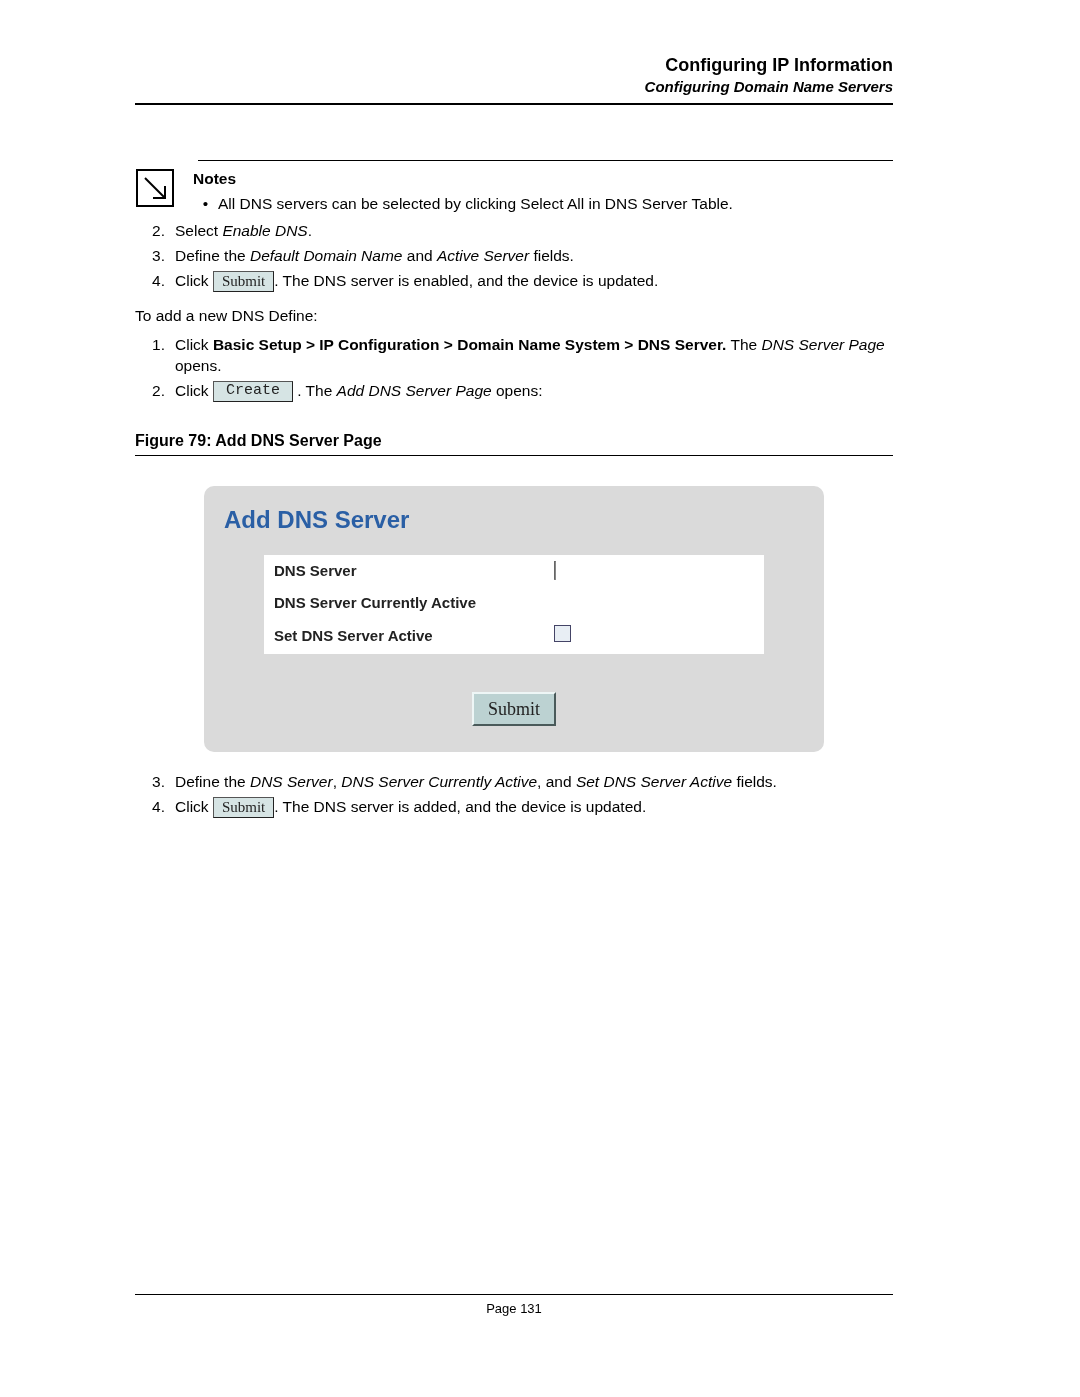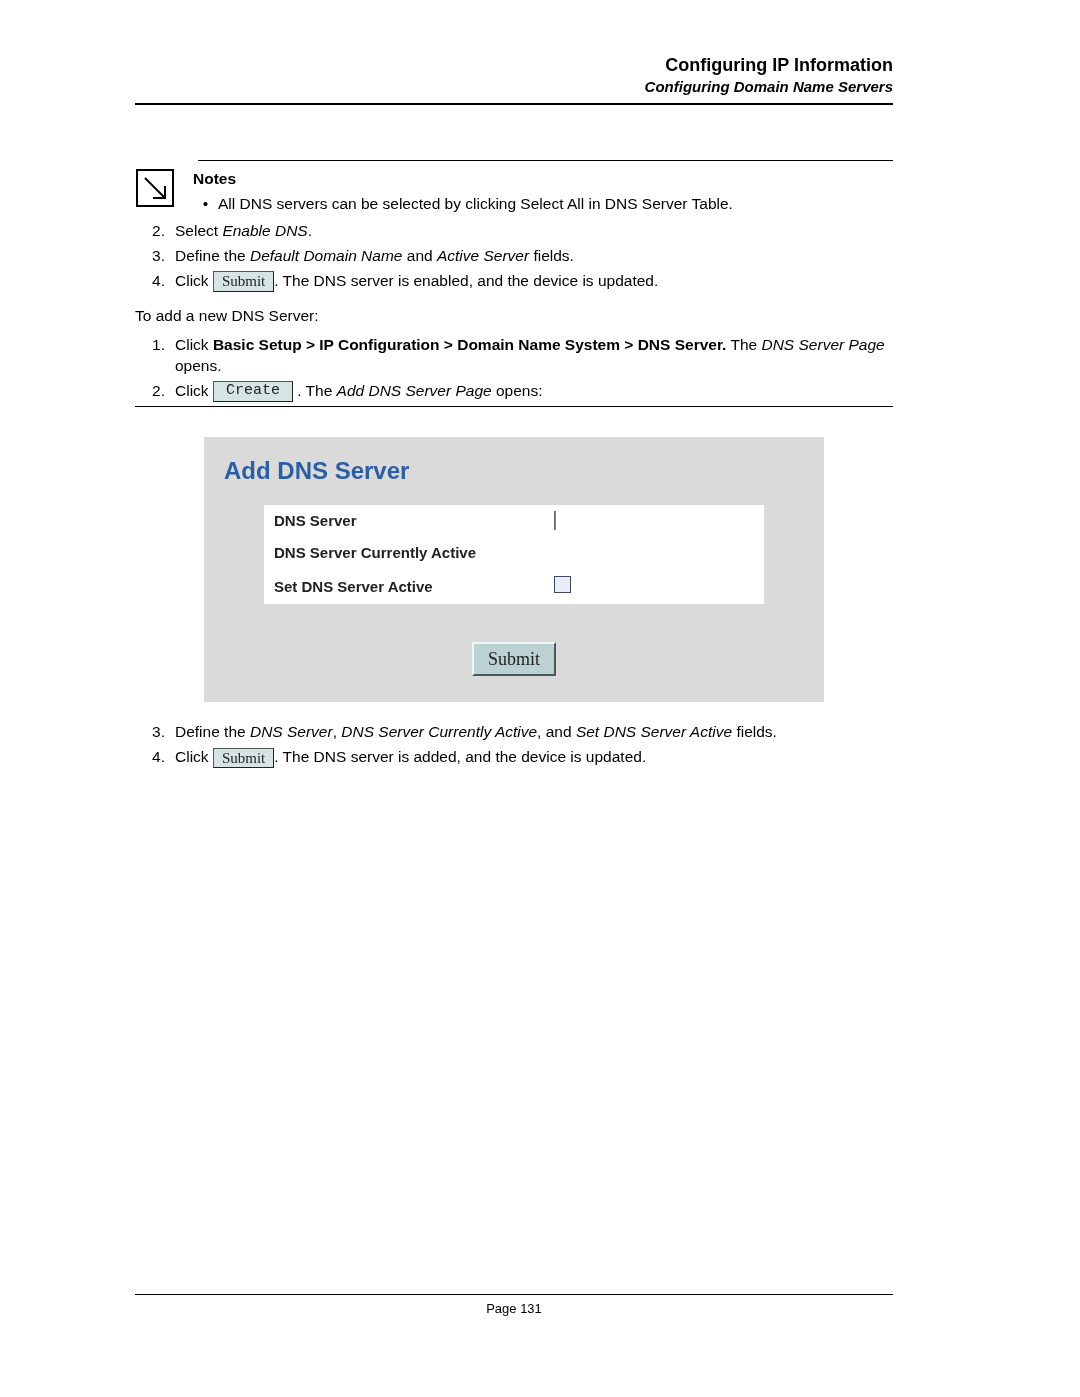--- a/index.html
+++ b/index.html
@@ -111,20 +111,21 @@
     margin-top: 28px;
     margin-bottom: 4px;
   }
   .figure-area {
     margin: 30px auto 20px auto;
     width: 620px;
   }
   .panel {
     background: #dadada;
     padding: 12px 20px 26px 20px;
+    border-radius: 10px;
   }
   .panel-title {
     color: #2a5fa5;
     font-family: Verdana, Arial, sans-serif;
     font-weight: bold;
     font-size: 24px;
     margin: 6px 0 18px 0;
   }
   .form-table {
     width: 500px;
@@ -234,37 +235,38 @@
         </div>
       </div>
       <div class="num-item">
         <div class="num">4.</div>
         <div class="txt">
           <span>Click  </span><span class="btn-img">Submit</span><span>. The DNS server is enabled, and the device is updated.</span>
         </div>
       </div>
     </div>
 
-    <div class="para">To add a new DNS Server:</div>
+    <div class="para">To add a new DNS Define:</div>
 
     <div class="num-list">
       <div class="num-item">
         <div class="num">1.</div>
         <div class="txt">
           <span>Click </span><span class="bold">Basic Setup &gt; IP Configuration &gt; Domain Name System &gt; DNS Server.</span><span> The </span><span class="italic">DNS Server Page</span><span> opens.</span>
         </div>
       </div>
       <div class="num-item">
         <div class="num">2.</div>
         <div class="txt">
           <span>Click  </span><span class="btn-img" style="padding:1px 12px;font-family:Liberation Mono, monospace;">Create</span><span> . The </span><span class="italic">Add DNS Server Page</span><span> opens:</span>
         </div>
       </div>
     </div>
 
+    <div class="fig-caption">Figure 79:  Add DNS Server Page</div>
     <hr class="hr-thin">
 
     <div class="figure-area">
       <div class="panel">
         <div class="panel-title">Add DNS Server</div>
         <table class="form-table">
           <tbody>
               <tr>
             <td class="label-cell">DNS Server</td>
             <td class="input-cell"><span class="text-input"></span></td>

